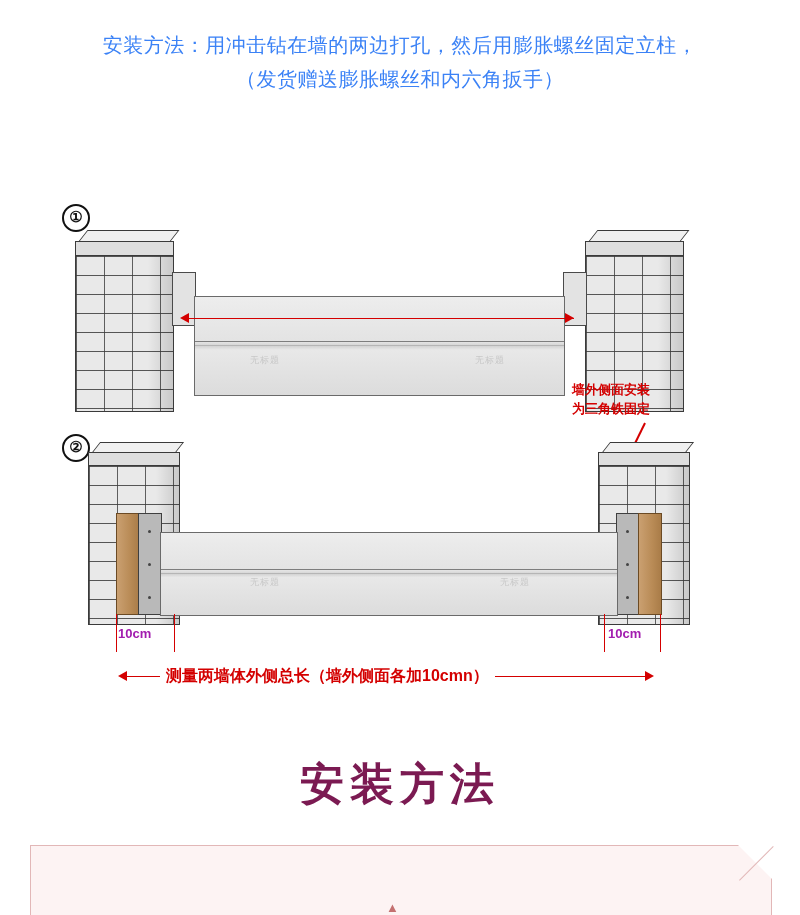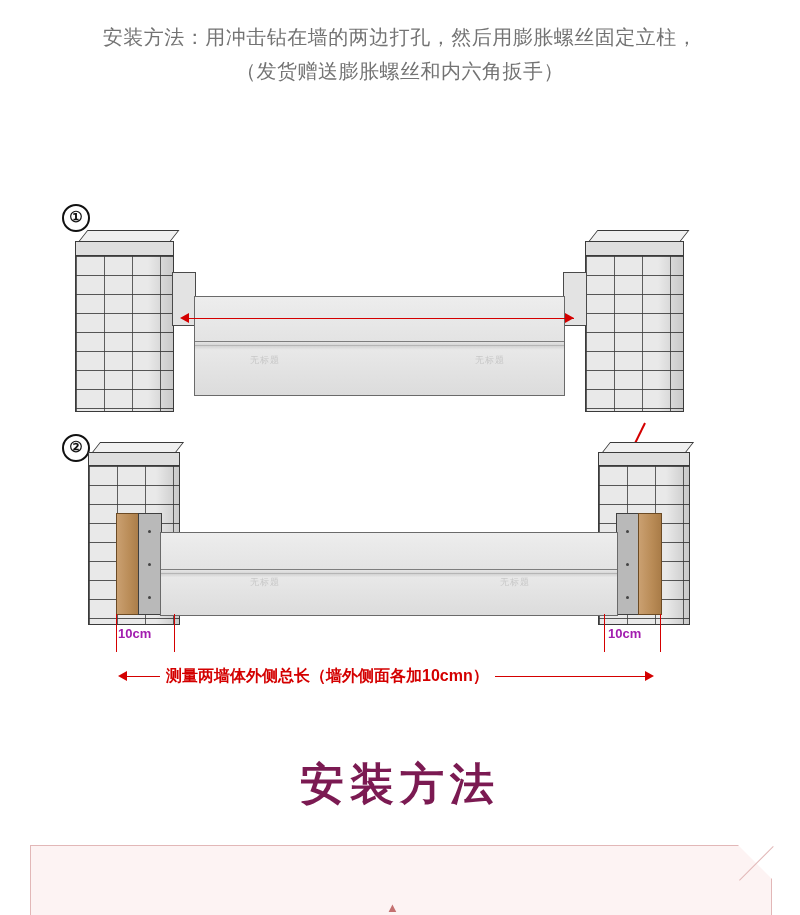--- a/index.html
+++ b/index.html
@@ -12,24 +12,24 @@
     height: 915px;
     position: relative;
     font-family: "Liberation Sans", sans-serif;
     overflow: hidden;
   }
 
   
   .heading {
     position: absolute;
     left: 0;
-    top: 20px;
+    top: 28px;
     width: 800px;
     text-align: center;
-    color: #737373;
+    color: #3b82f6;
     font-size: 20px;
     line-height: 34px;
     letter-spacing: 0.5px;
     font-family: Liberation Sans, sans-serif;
   }
   .heading .line2 { display: block; }
 
   
   .panel { position: absolute; }
 
@@ -274,20 +274,24 @@
 
   <div class="measure" style="left:184px;top:218px;width:390px;"></div>
   <div class="arrow-l" style="left:180px;top:213px;"></div>
   <div class="arrow-r" style="left:565px;top:213px;"></div>
 </div>
 
 <div class="panel" style="left:0;top:380px;width:800px;height:320px;">
 
   <div class="circle-num" style="left:62px;top:54px;">②</div>
 
+  <div class="callout" style="left:572px;top:0px;">
+    <span>墙外侧面安装</span><br>
+    <span>为三角铁固定</span>
+  </div>
   <svg style="position:absolute;left:598px;top:40px;" width="60" height="75" viewBox="0 0 60 75">
     <line x1="47" y1="3" x2="20" y2="58" stroke="#d40000" stroke-width="2"></line>
     <polygon points="16,68 14,50 27,57" fill="#d40000"></polygon>
   </svg>
 
   <div class="cap-top" style="left:95px;top:62px;width:82px;height:11px;transform:skewX(-38deg);"></div>
   <div class="cap" style="left:88px;top:72px;width:90px;height:13px;"></div>
   <div class="pillar" style="left:88px;top:85px;width:90px;height:158px;">
     <div class="brick-rows"></div>
     <div class="brick-cols-a" style="top:0;height:158px;"></div>

